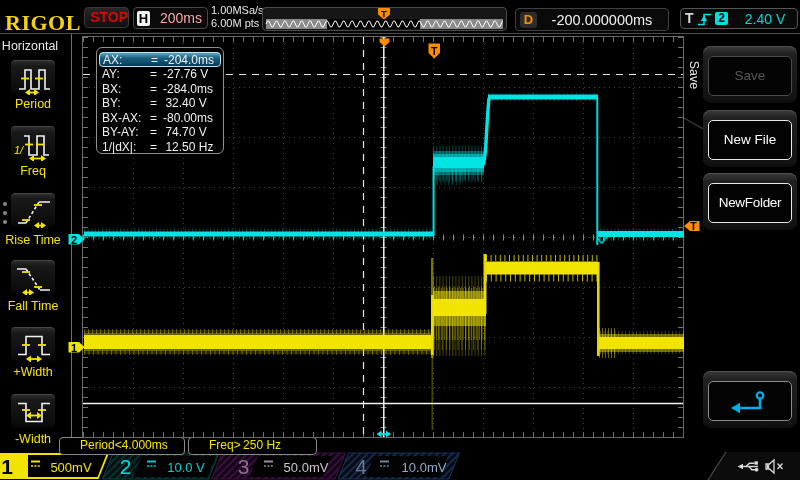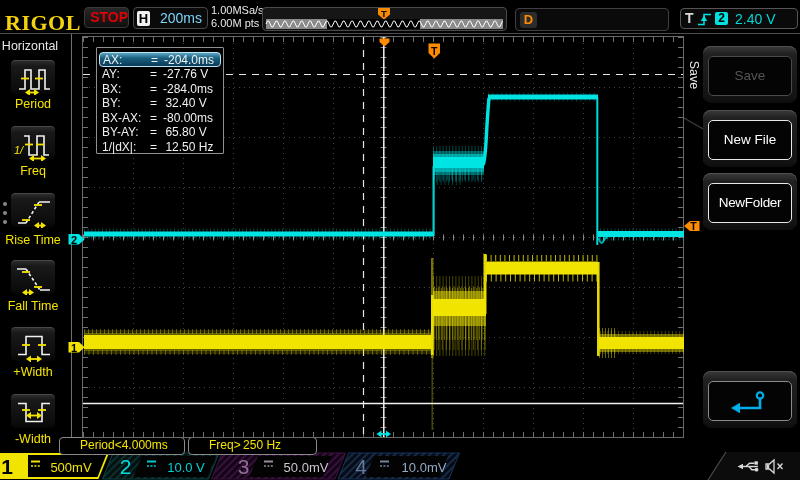--- a/index.html
+++ b/index.html
@@ -1,43 +1,43 @@
 <!DOCTYPE html>
 <html><head><meta charset="utf-8"><style>
 *{margin:0;padding:0;box-sizing:border-box}
 html,body{width:800px;height:480px;background:#000;overflow:hidden;font-family:"Liberation Sans",sans-serif}
 .abs{position:absolute}
 #logo{left:5px;top:10px;font-family:"Liberation Serif",serif;font-weight:bold;font-size:22px;color:#f5d210;letter-spacing:.5px}
 #stopbtn{left:84px;top:7px;width:45px;height:21px;border-radius:4px;background:linear-gradient(#272727,#0f0f0f);border:1px solid #3a3a3a;color:#e00005;font-weight:bold;font-size:14px;text-align:right;line-height:19px}
 #hbox{left:133px;top:7px;width:75px;height:22px;border-radius:4px;background:#0a0a0a;border:1px solid #484848}
 #hbadge{left:3px;top:2.5px;width:13px;height:15px;background:#f2f2f2;border-radius:2px;color:#000;font-weight:bold;font-size:13px;text-align:center;line-height:15px}
-#hval{left:22px;top:2px;width:50px;color:#7dd3fc;font-size:14px;text-align:center}
+#hval{left:22px;top:2px;width:50px;color:#fca5a5;font-size:14px;text-align:center}
 #srate{left:211px;top:4px;color:#e8e8e8;font-size:11px;line-height:12.5px}
 #pvw{left:262px;top:7px;width:245px;height:24px;border-radius:4px;background:#161616;border:1px solid #4a4a4a}
 #dbox{left:515px;top:8px;width:154px;height:23px;border-radius:4px;background:#0a0a0a;border:1px solid #404040}
 #dbadge{left:4px;top:2.5px;width:17px;height:16px;background:#2c2c2c;border-radius:3px;color:#ff8c00;font-weight:bold;font-size:13px;text-align:center;line-height:16px}
 #dval{left:24px;top:2.5px;width:124px;color:#f0f0f0;font-size:14.5px;text-align:center}
 #tbox{left:680px;top:8px;width:118px;height:21px;border-radius:4px;background:#0a0a0a;border:1px solid #555}
 #tT{left:4px;top:1px;color:#d8d8d8;font-weight:bold;font-size:14px}
 #tbadge{left:34px;top:3px;width:13px;height:13px;background:#00e2e2;border-radius:2px;color:#000;font-weight:bold;font-size:12px;text-align:center;line-height:13px}
-#tval{left:54px;top:2px;color:#00d8d8;font-size:14px;width:60px;text-align:left}
+#tval{left:54px;top:2px;color:#00d8d8;font-size:14px;width:60px;text-align:center}
 #topline{left:0;top:32.5px;width:800px;height:1.5px;background:#4d4d4d}
 #lmenu{left:0;top:34px;width:72px;height:418px;background:#000;border-right:1px solid #707070}
 #lmenu .hdr{position:absolute;left:0;top:5px;width:60px;text-align:center;color:#e8e8e8;font-size:12.5px}
 .mbtn{position:absolute;left:10px;width:46px;height:36px;border-radius:5px;background:linear-gradient(#303030,#191919 18%,#0d0d0d 80%,#050505);border:1px solid #000;box-shadow:inset 0 1px 0 #484848;padding:1px 0 0 1px}
 .mcap{position:absolute;left:-8px;width:82px;text-align:center;color:#f5e400;font-size:12.5px}
 .pdots{position:absolute;left:3px;top:168px;width:4px}
 .pdots i{display:block;width:4px;height:4px;border-radius:2px;background:#888;margin-bottom:5px}
 #rmenu{left:684px;top:34px;width:116px;height:418px;background:#000}
 #rtab span{position:absolute;left:-14px;top:34px;width:48px;transform:rotate(90deg);text-align:center;color:#e8e8e8;font-size:12.5px}
 .rwell{position:absolute;left:19px;width:94px;height:57px;border-radius:8px;background:linear-gradient(#3a3a3a,#202020 15%,#141414 85%,#0d0d0d);box-shadow:inset 0 1px 0 #505050}
 .rbtn{position:absolute;left:5px;top:10px;width:84px;height:40px;border-radius:5px;background:#040404;font-size:13.5px;text-align:center;line-height:38px;white-space:nowrap}
 .on{border:1.5px solid #e8e8e8;color:#fff}
 .off{border:1.5px solid #4a4a4a;color:#555}
-#meas{left:96px;top:47px;width:128px;height:107px;background:#000;border:1px solid #909090;border-radius:1px;z-index:30}
+#meas{left:96px;top:47px;width:128px;height:107px;background:#000;border:1px solid #909090;border-radius:6px;z-index:30}
 #meas .row{position:absolute;left:2px;width:122px;height:14.5px;color:#f0f0f0;font-size:12px;line-height:14.5px}
 #meas .hl{background:linear-gradient(#5da5c6,#19607e 40%,#0a3a58);border:1px solid #b8e6ee;border-radius:4px}
 #meas .lb{position:absolute;left:3px}
 #meas .eq{position:absolute;left:51px}
 #meas .vl{position:absolute;left:64px}
 #stat1,#stat2{top:437px;height:18px;border:1px solid #8a8a8a;border-radius:4px;background:#000;color:#f5e400;font-size:12px;line-height:14px;padding-left:20px;z-index:5}
 #stat1{left:59px;width:126px}
 #stat2{left:188px;width:129px}
 </style></head>
 <body>
@@ -53,20 +53,21 @@
     <svg width="243" height="22" style="position:absolute;left:0;top:0">
 <rect x="3" y="11" width="237" height="10" fill="#8a8a8a"></rect>
 <rect x="64" y="11" width="93" height="10" fill="#000"></rect>
 <path d="M3.0 16.0 L4.4 13.1 L5.8 13.1 L7.2 16.0 L8.6 18.9 L10.0 18.9 L11.4 16.0 L12.8 13.1 L14.2 13.1 L15.6 16.0 L17.0 18.9 L18.4 18.9 L19.8 16.0 L21.2 13.1 L22.6 13.1 L24.0 16.0 L25.4 18.9 L26.8 18.9 L28.2 16.0 L29.6 13.1 L31.0 13.1 L32.4 16.0 L33.8 18.9 L35.2 18.9 L36.6 16.0 L38.0 13.1 L39.4 13.1 L40.8 16.0 L42.2 18.9 L43.6 18.9 L45.0 16.0 L46.4 13.1 L47.8 13.1 L49.2 16.0 L50.6 18.9 L52.0 18.9 L53.4 16.0 L54.8 13.1 L56.2 13.1 L57.6 16.0 L59.0 18.9 L60.4 18.9 L61.8 16.0 L63.2 13.1 L64.6 13.1 L66.0 16.0 L67.4 18.9 L68.8 18.9 L70.2 16.0 L71.6 13.1 L73.0 13.1 L74.4 16.0 L75.8 18.9 L77.2 18.9 L78.6 16.0 L80.0 13.1 L81.4 13.1 L82.8 16.0 L84.2 18.9 L85.6 18.9 L87.0 16.0 L88.4 13.1 L89.8 13.1 L91.2 16.0 L92.6 18.9 L94.0 18.9 L95.4 16.0 L96.8 13.1 L98.2 13.1 L99.6 16.0 L101.0 18.9 L102.4 18.9 L103.8 16.0 L105.2 13.1 L106.6 13.1 L108.0 16.0 L109.4 18.9 L110.8 18.9 L112.2 16.0 L113.6 13.1 L115.0 13.1 L116.4 16.0 L117.8 18.9 L119.2 18.9 L120.6 16.0 L122.0 13.1 L123.4 13.1 L124.8 16.0 L126.2 18.9 L127.6 18.9 L129.0 16.0 L130.4 13.1 L131.8 13.1 L133.2 16.0 L134.6 18.9 L136.0 18.9 L137.4 16.0 L138.8 13.1 L140.2 13.1 L141.6 16.0 L143.0 18.9 L144.4 18.9 L145.8 16.0 L147.2 13.1 L148.6 13.1 L150.0 16.0 L151.4 18.9 L152.8 18.9 L154.2 16.0 L155.6 13.1 L157.0 13.1 L158.4 16.0 L159.8 18.9 L161.2 18.9 L162.6 16.0 L164.0 13.1 L165.4 13.1 L166.8 16.0 L168.2 18.9 L169.6 18.9 L171.0 16.0 L172.4 13.1 L173.8 13.1 L175.2 16.0 L176.6 18.9 L178.0 18.9 L179.4 16.0 L180.8 13.1 L182.2 13.1 L183.6 16.0 L185.0 18.9 L186.4 18.9 L187.8 16.0 L189.2 13.1 L190.6 13.1 L192.0 16.0 L193.4 18.9 L194.8 18.9 L196.2 16.0 L197.6 13.1 L199.0 13.1 L200.4 16.0 L201.8 18.9 L203.2 18.9 L204.6 16.0 L206.0 13.1 L207.4 13.1 L208.8 16.0 L210.2 18.9 L211.6 18.9 L213.0 16.0 L214.4 13.1 L215.8 13.1 L217.2 16.0 L218.6 18.9 L220.0 18.9 L221.4 16.0 L222.8 13.1 L224.2 13.1 L225.6 16.0 L227.0 18.9 L228.4 18.9 L229.8 16.0 L231.2 13.1 L232.6 13.1 L234.0 16.0 L235.4 18.9 L236.8 18.9 L238.2 16.0 L239.6 13.1" stroke="#fff" stroke-width="1" fill="none"></path>
 <path d="M115 0 h12 v6.5 l-6 5 l-6 -5 z" fill="#f88a00"></path>
 <text x="121" y="9" font-size="9.5" font-weight="bold" fill="#000" text-anchor="middle">T</text>
 </svg>
   </div>
 <div class="abs" id="dbox">
     <div class="abs" id="dbadge">D</div>
+    <div class="abs" id="dval">-200.000000ms</div>
   </div>
 <div class="abs" id="tbox">
     <div class="abs" id="tT">T</div>
 <svg width="18" height="17" style="position:absolute;left:16px;top:2px">
 <path d="M1 13.5 h6 v-10 h7 M7 13.5 v-3.5" stroke="#00e2e2" stroke-width="1.5" fill="none"></path>
 <path d="M7 4.5 l-3.2 5.5 h6.4 z" fill="#00e2e2"></path>
 </svg>
 <div class="abs" id="tbadge">2</div>
     <div class="abs" id="tval">2.40 V</div>
   </div>
@@ -270,21 +271,21 @@
       <span class="vl"> 32.40 V</span>
     </div>
 <div class="row" style="top:62.5px">
       <span class="lb">BX-AX:</span>
       <span class="eq">=</span>
       <span class="vl">-80.00ms</span>
     </div>
 <div class="row" style="top:77px">
       <span class="lb">BY-AY:</span>
       <span class="eq">=</span>
-      <span class="vl"> 65.80 V</span>
+      <span class="vl"> 74.70 V</span>
     </div>
 <div class="row" style="top:91.5px">
       <span class="lb">1/|dX|:</span>
       <span class="eq">=</span>
       <span class="vl"> 12.50 Hz</span>
     </div>
 </div>
 
 <div class="abs" id="stat1">Period&lt;4.000ms</div>
 <div class="abs" id="stat2">Freq&gt; 250 Hz</div>

